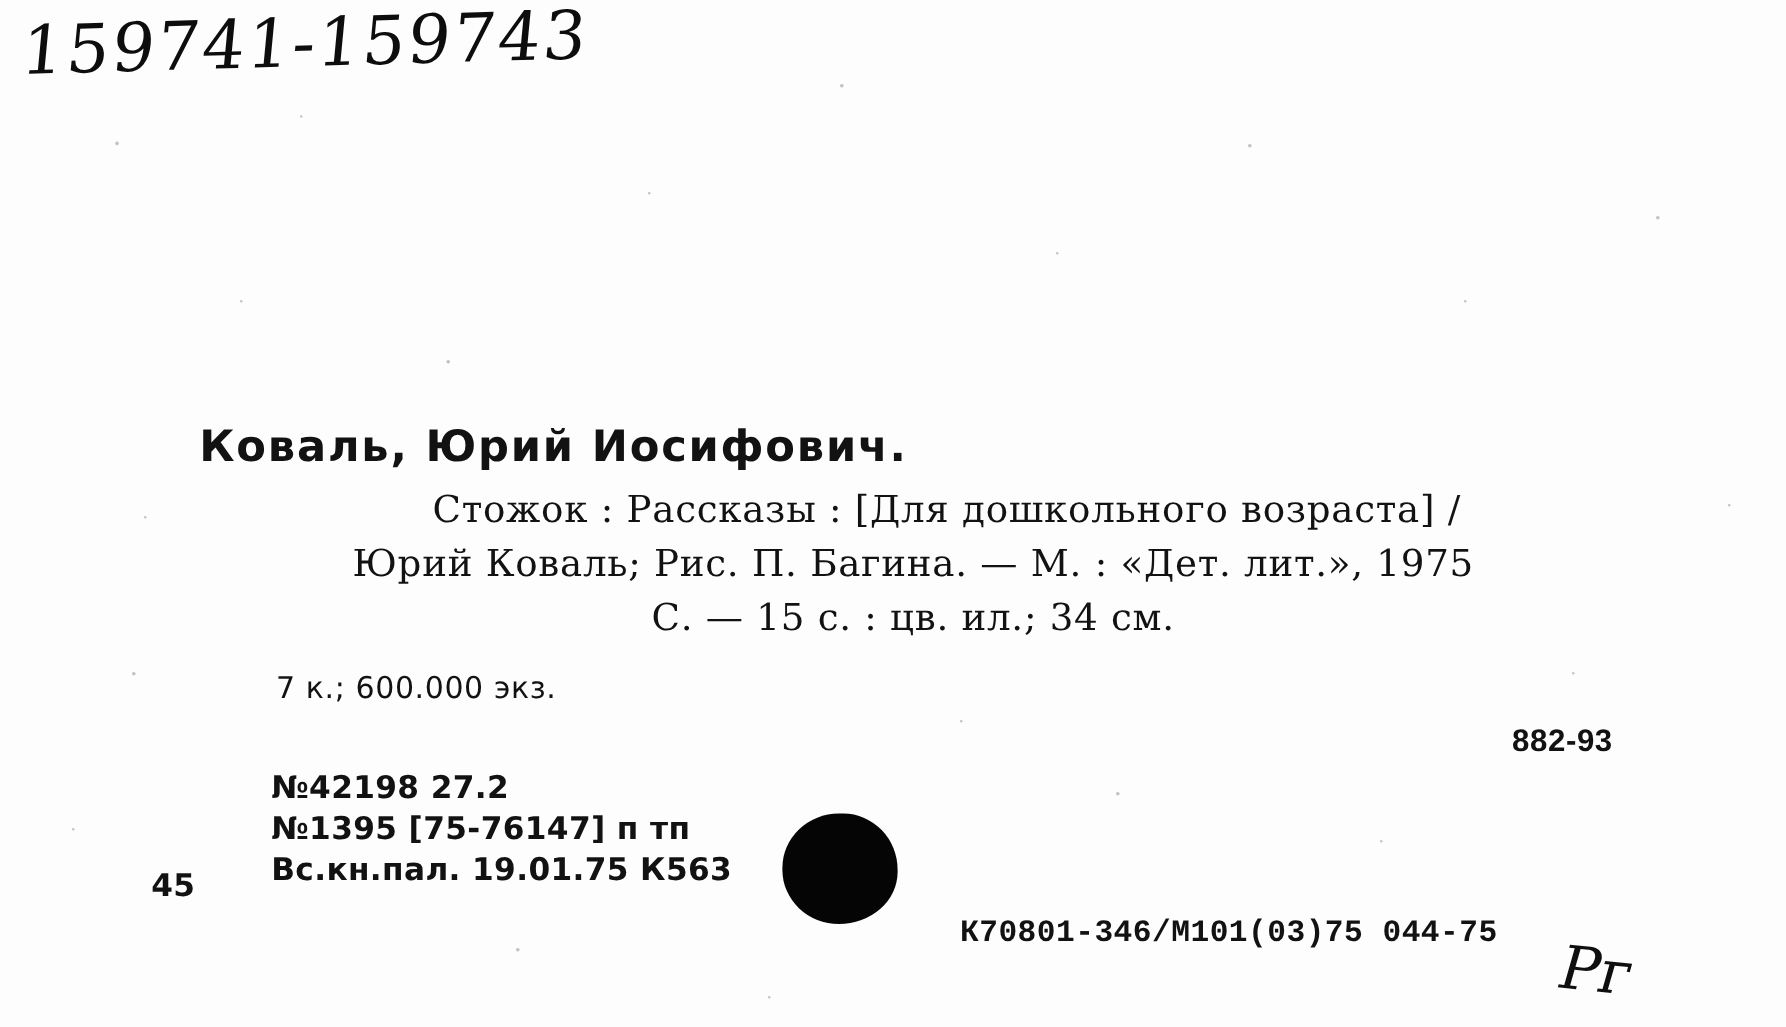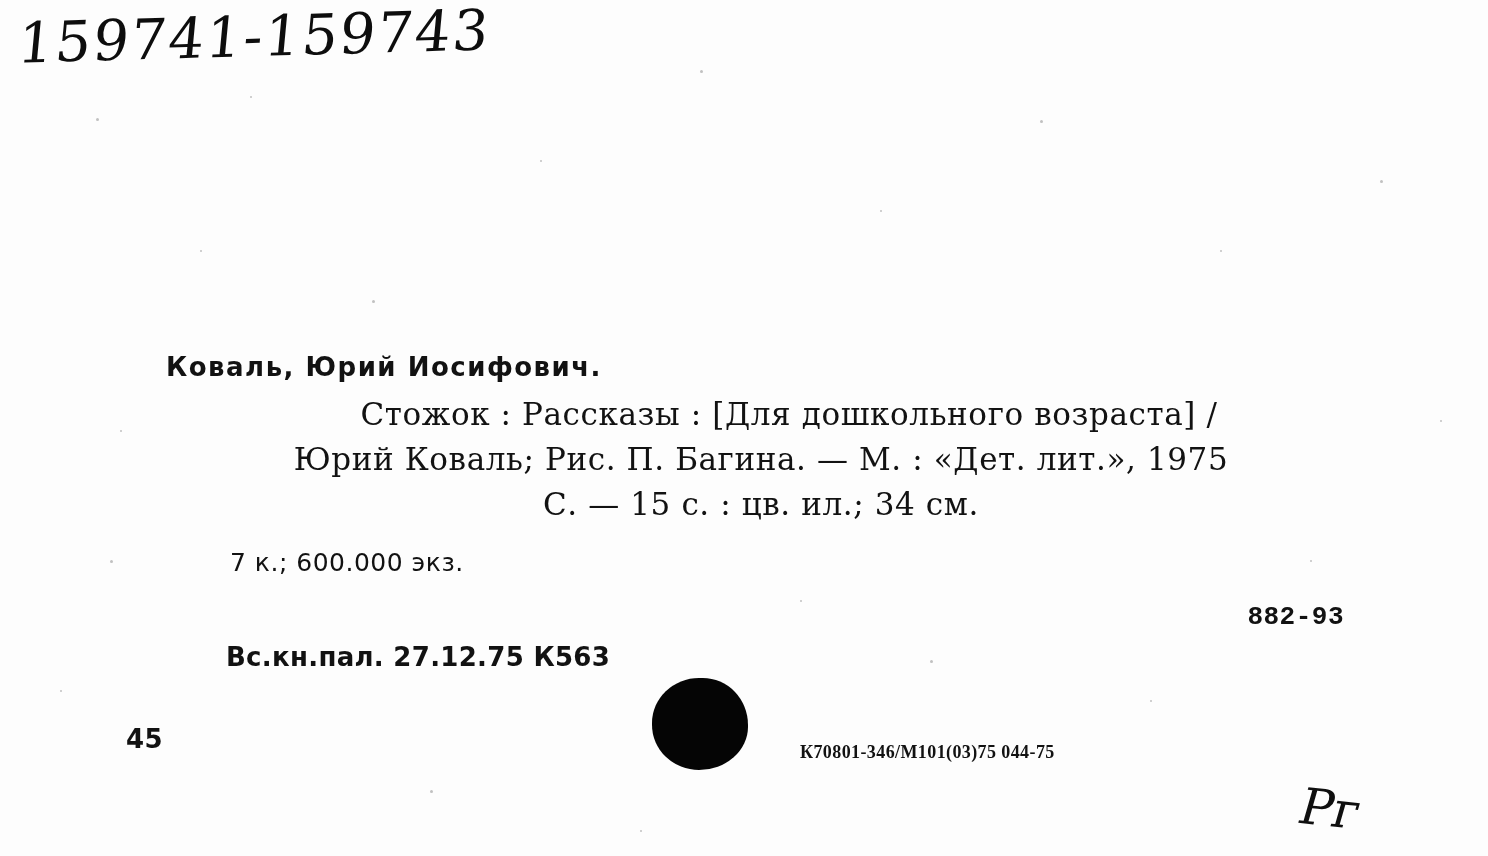--- a/index.html
+++ b/index.html
@@ -41,21 +41,21 @@
   
   #entry {
     position: absolute;
     left: 166px;
     top: 352px;
     width: 1190px;
   }
   .author {
     font-family: "DejaVu Sans", sans-serif;
     font-weight: bold;
-    font-size: 26px;
+    font-size: 36px;
     letter-spacing: 1.5px;
     margin: 0 0 10px 0;
     white-space: nowrap;
   }
   .body-line {
     font-family: "DejaVu Serif", serif;
     font-size: 31px;
     letter-spacing: .6px;
     line-height: 45px;
     white-space: nowrap;
@@ -70,21 +70,21 @@
     padding-left: 64px;
     margin-top: 21px;
     white-space: nowrap;
   }
 
   
   #right-code {
     position: absolute;
     right: 144px;
     top: 602px;
-    font-family: Liberation Mono, monospace;
+    font-family: Liberation Sans, sans-serif;
     font-weight: bold;
     font-size: 26px;
     letter-spacing: .5px;
     text-align: right;
   }
 
   
   #accession {
     position: absolute;
     left: 168px;
@@ -113,24 +113,24 @@
     width: 96px;
     height: 92px;
     background: #050505;
     border-radius: 50% 48% 52% 50% / 50% 52% 48% 50%;
   }
 
   
   #printer-line {
     position: absolute;
     left: 800px;
-    top: 742px;
-    font-family: Liberation Serif, serif;
+    top: 762px;
+    font-family: Liberation Mono, monospace;
     font-weight: bold;
-    font-size: 18px;
+    font-size: 26px;
     letter-spacing: .4px;
     white-space: nowrap;
   }
 
   
   #initials {
     position: absolute;
     right: 128px;
     bottom: 18px;
     font-family: "DejaVu Serif", serif;
@@ -172,21 +172,23 @@
     <p class="body-line indent-1">Стожок : Рассказы : [Для дошкольного возраста] /</p>
     <p class="body-line">Юрий Коваль; Рис. П. Багина. — М. : «Дет. лит.», 1975</p>
     <p class="body-line">С. — 15 с. : цв. ил.; 34 см.</p>
     <p class="price-line">7 к.; 600.000 экз.</p>
   </div>
 
   <div id="right-code">882-93</div>
 
   <div id="accession">
     <span class="shelf">45</span>
-    <span class="row acc-indent">Вс.кн.пал.  27.12.75  К563</span>
+    <span class="row acc-indent">№42198   27.2</span>
+    <span class="row acc-indent">№1395  [75-76147]  п тп</span>
+    <span class="row acc-indent">Вс.кн.пал.  19.01.75  К563</span>
   </div>
 
   <div id="blot"></div>
 
   <div id="printer-line">К70801-346/М101(03)75   044-75</div>
 
   <div id="initials">Рг</div>
 
 </div>
 

